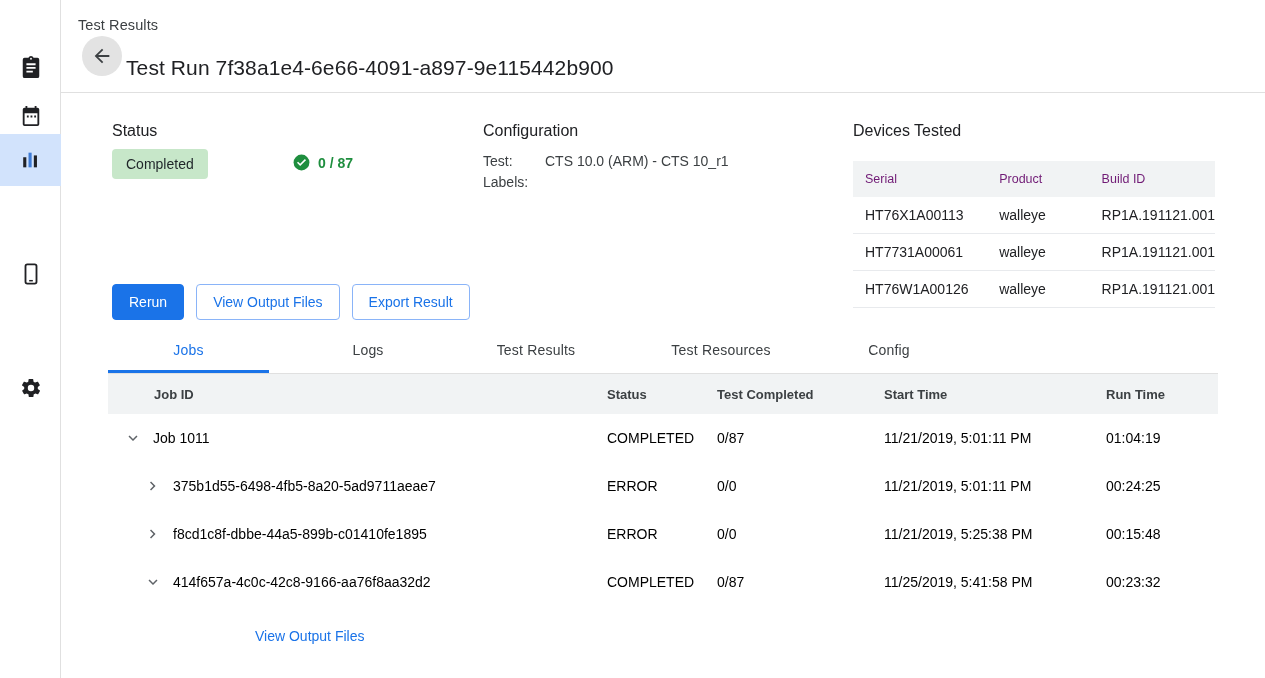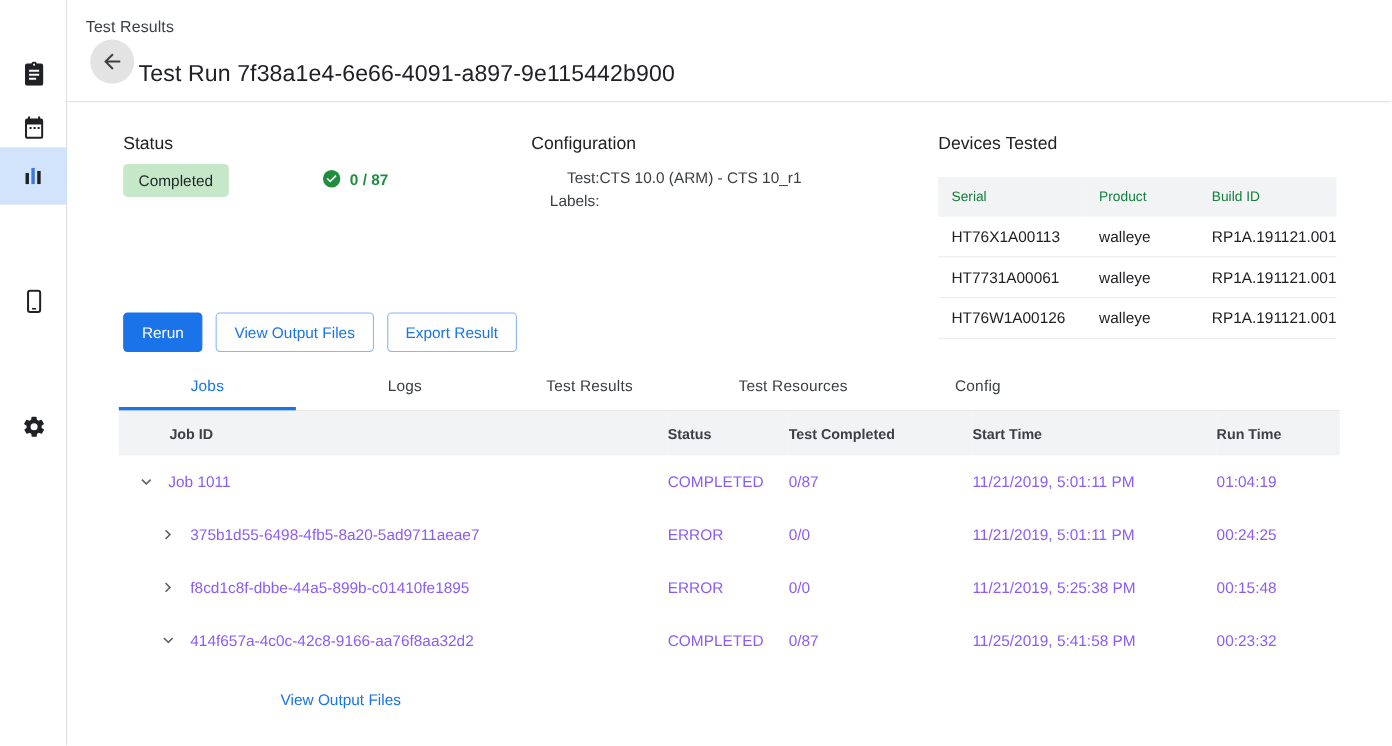--- a/index.html
+++ b/index.html
@@ -83,34 +83,34 @@
     white-space: nowrap;
     margin-top: 21px;
   }
   .btn-primary { background: #1a73e8; color: #fff; border: 1px solid #1a73e8; }
   .btn-outline { background: #fff; color: #1a73e8; border: 1px solid #8ab4f8; }
 
   
   #config-title { left: 422px; top: 29px; }
   #config-list {
     position: absolute; left: 422px; top: 58px;
-    font-size: 14px; color: #3c4043; line-height: 21px; text-align: right;
+    font-size: 14px; color: #3c4043; line-height: 21px;
   }
   #config-list .crow { display: flex; }
   #config-list .ckey { width: 62px; flex: 0 0 62px; }
   #config-list .cval { color: #3c4043; }
 
   
   #devices-title { left: 792px; top: 29px; }
   #devices-table {
     position: absolute; left: 792px; top: 68px;
     width: 362px; border-collapse: collapse;
   }
   #devices-table th {
-    background: #f1f3f4; color: #15803d; font-weight: 400;
+    background: #f1f3f4; color: #701a75; font-weight: 400;
     font-size: 12.5px; text-align: left;
     padding: 11px 0 11px 12px; border: none;
   }
   #devices-table td {
     font-size: 14px; color: #202124;
     padding: 10px 0 10px 12px;
     border-bottom: 1px solid #e8eaed;
   }
   #devices-table .col-serial { width: 140px; }
   #devices-table .col-product { width: 116px; }
@@ -138,21 +138,21 @@
     position: absolute; left: 47px; top: 281px;
     width: 1110px; border-collapse: collapse; table-layout: fixed;
   }
   #jobs-table th {
     background: #f1f3f4; color: #3c4043; font-weight: 700;
     font-size: 13px; text-align: left;
     height: 40px; padding: 0; vertical-align: middle;
     border: none;
   }
   #jobs-table td {
-    font-size: 14px; color: #8b5cf6;
+    font-size: 14px; color: #000000;
     height: 48px; padding: 0; vertical-align: middle;
     border: none;
   }
   #jobs-table .c-job   { width: 499px; }
   #jobs-table .c-stat  { width: 110px; }
   #jobs-table .c-fail  { width: 167px; }
   #jobs-table .c-start { width: 222px; }
   #jobs-table .c-run   { width: 112px; }
   #jobs-table th.c-job { padding-left: 46px; }
   .jobcell { display: flex; align-items: center; }

